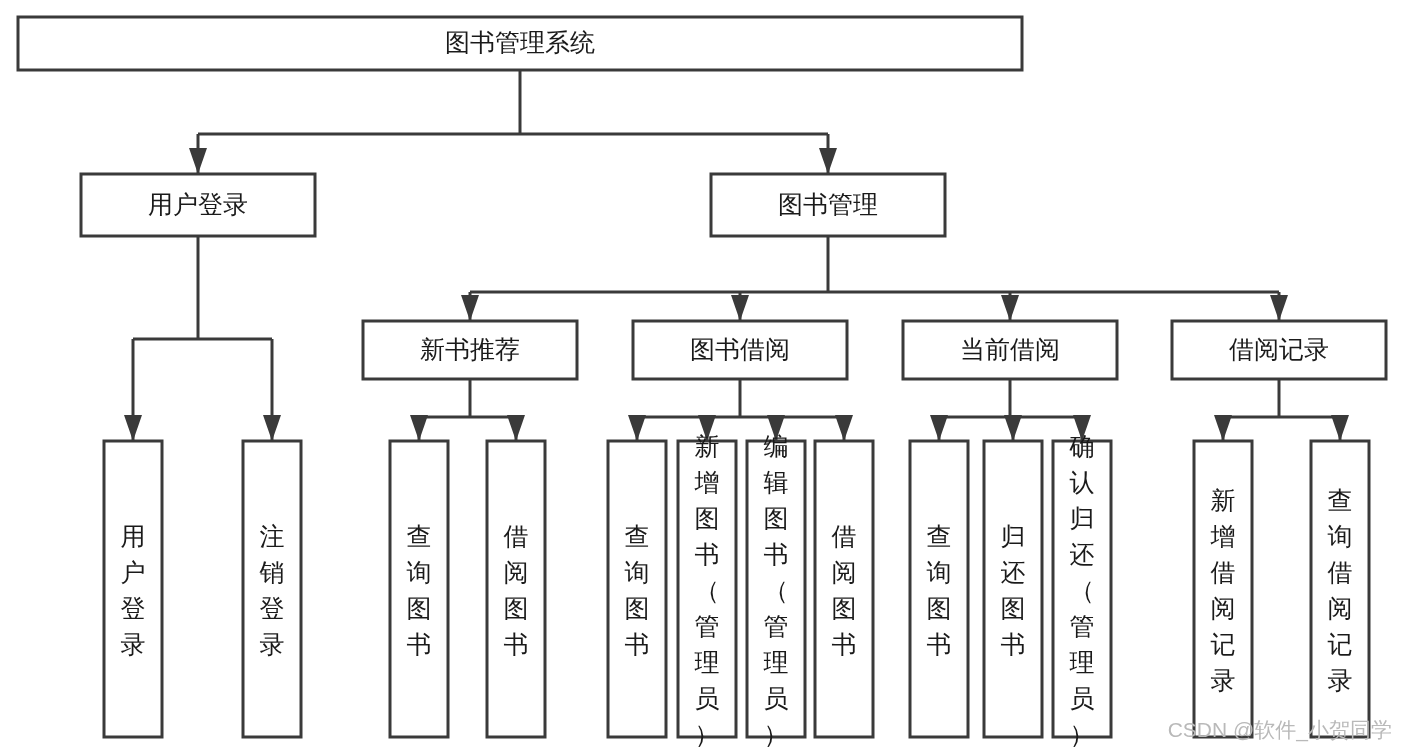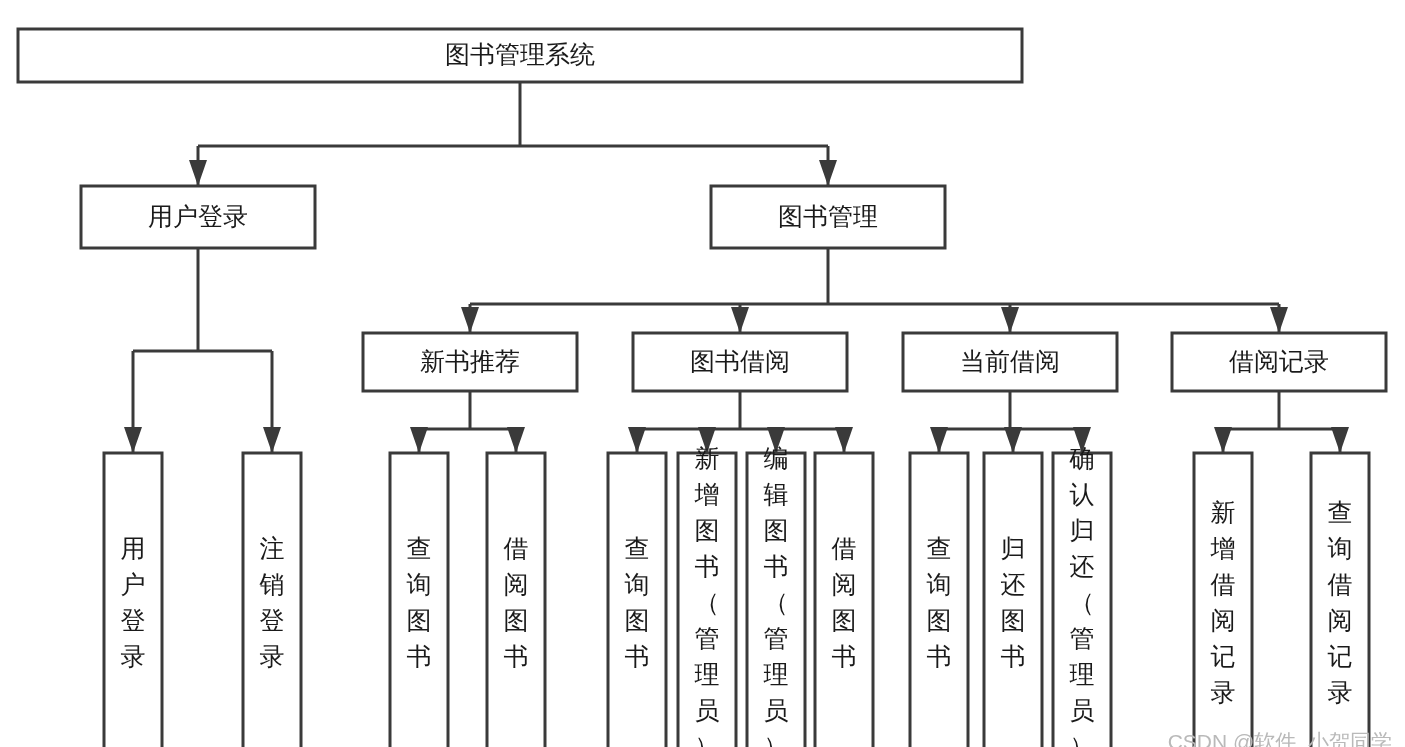--- a/index.html
+++ b/index.html
@@ -10,21 +10,21 @@
   body {
     width: 1405px;
     height: 747px;
     font-family: "Liberation Sans", "DejaVu Sans", sans-serif;
     overflow: hidden;
     position: relative;
   }
   #diagram-root {
     position: absolute;
     left: 0;
-    top: 16px;
+    top: 4px;
     width: 1405px;
     height: 654px;
   }
   svg.diagram {
     display: block;
     width: 1405px;
     height: 747px;
   }
   .node-rect {
     fill: #ffffff;

